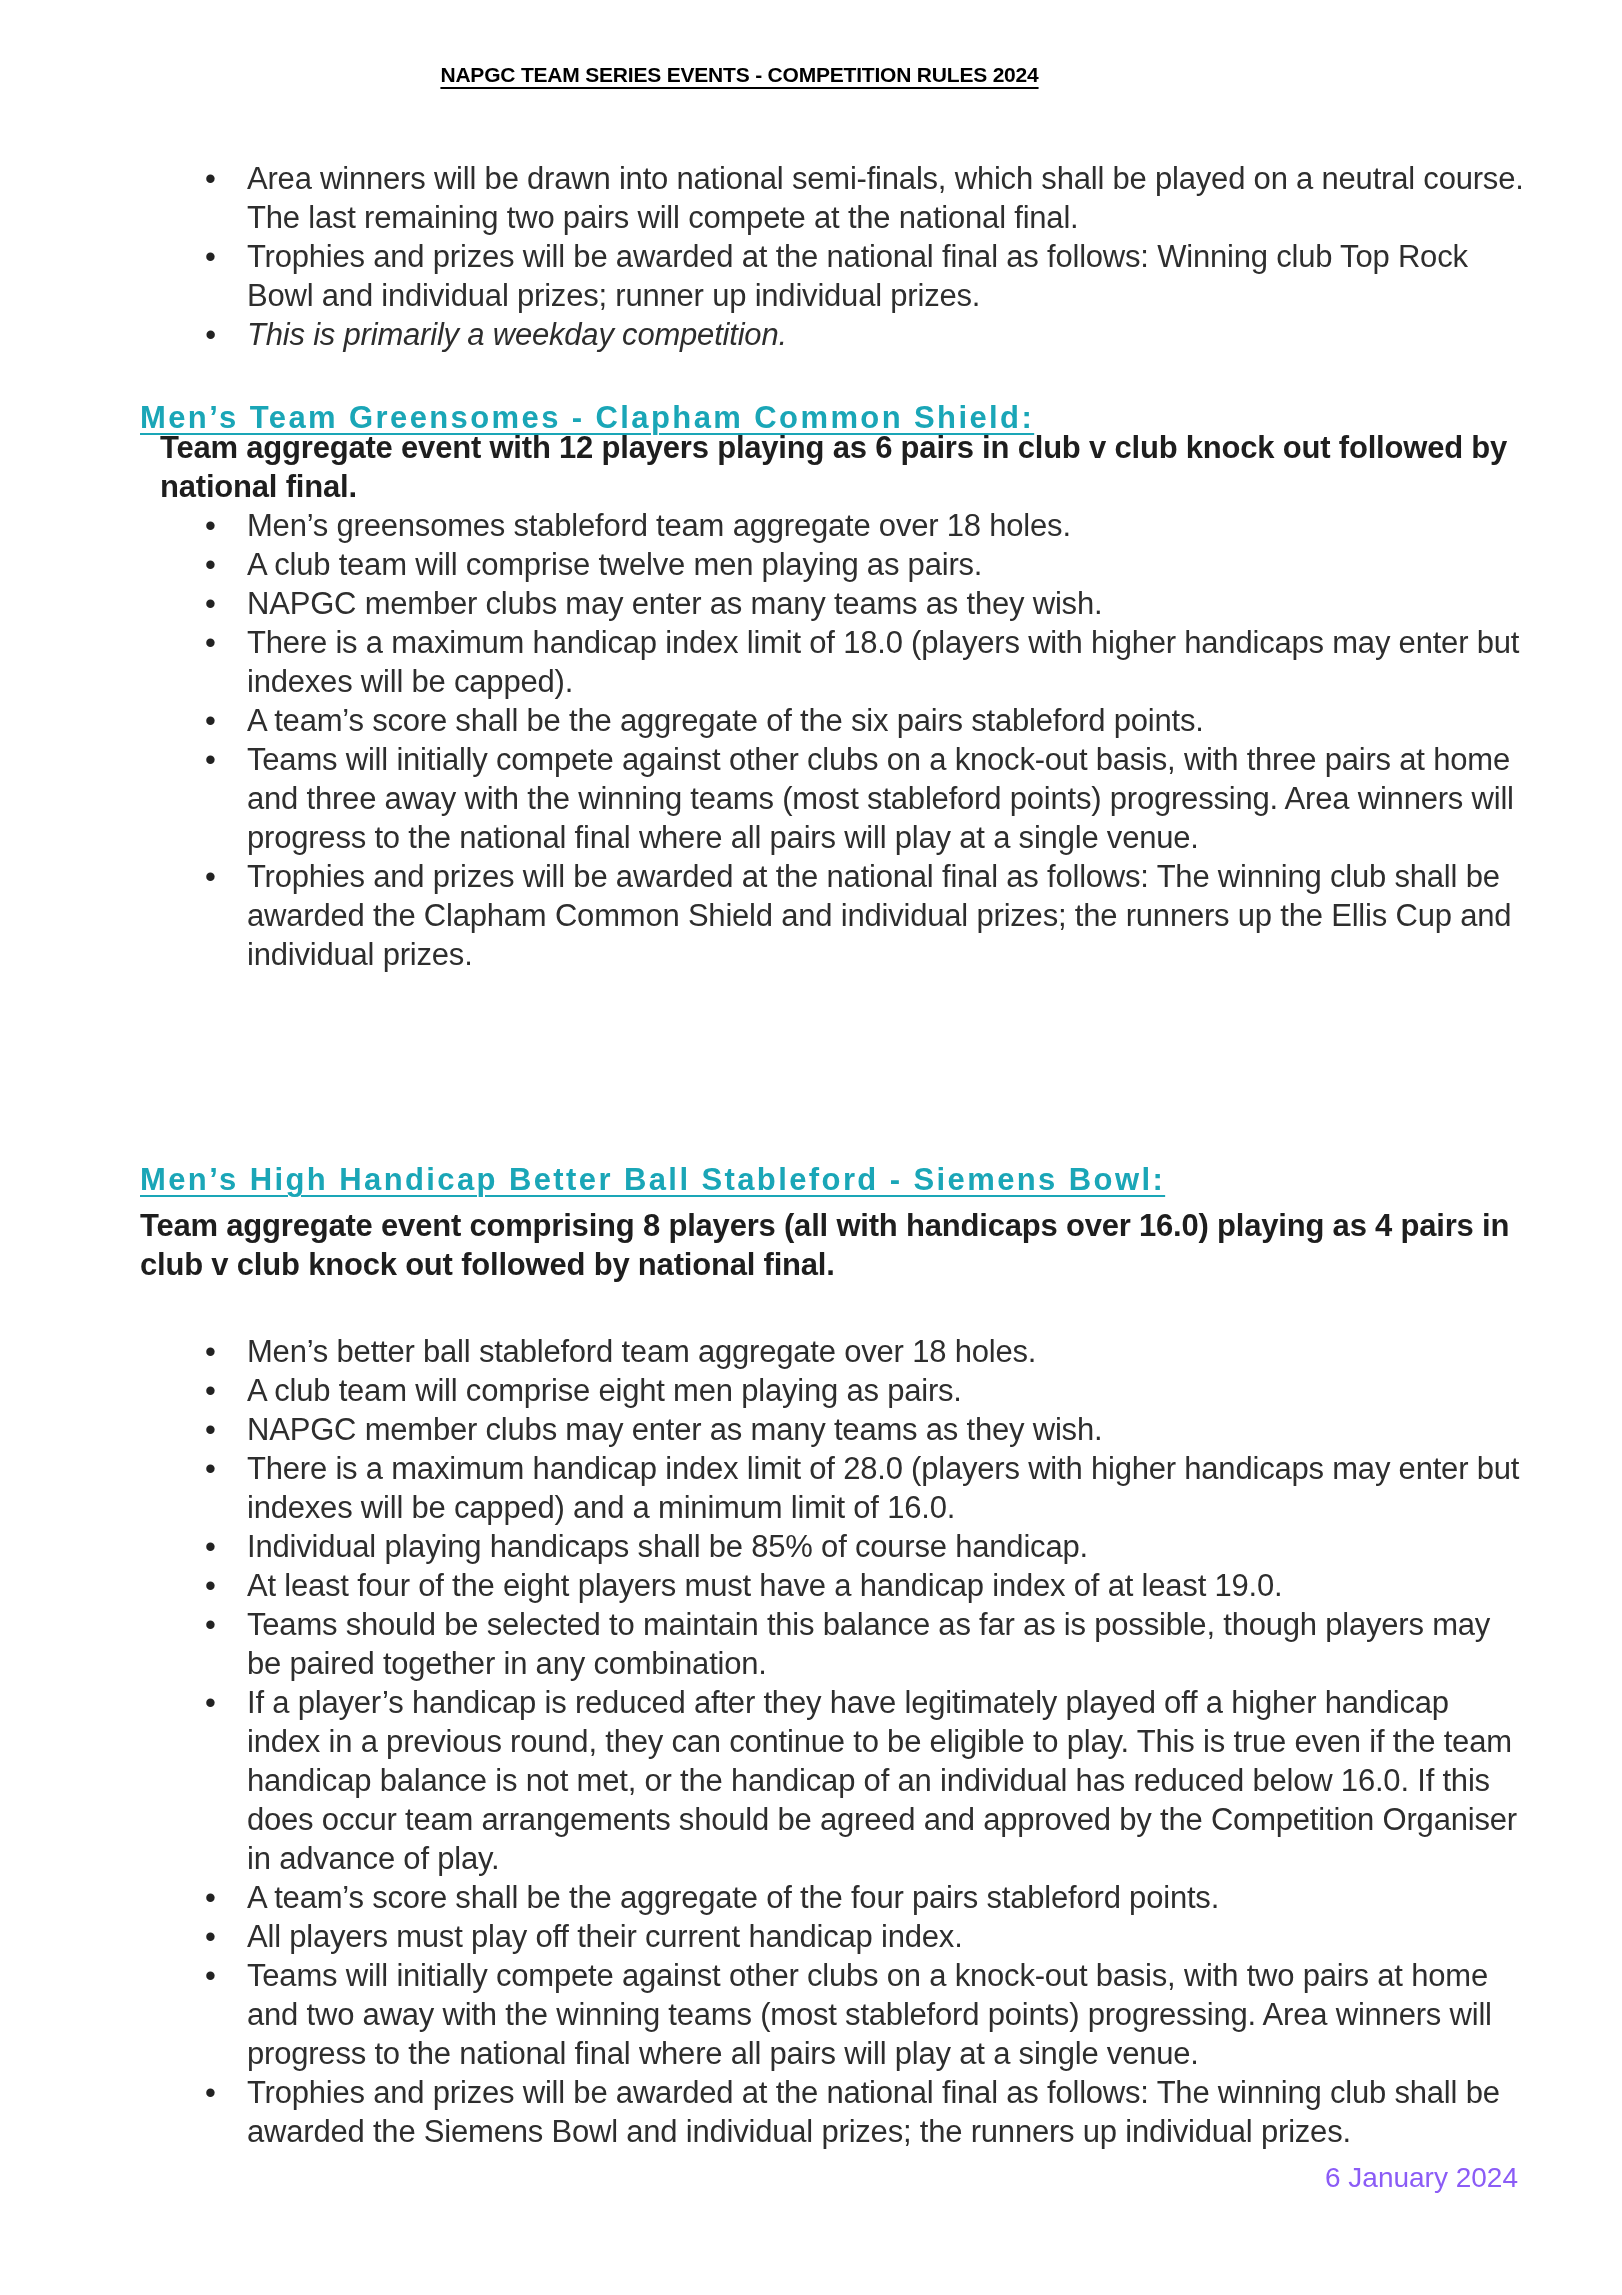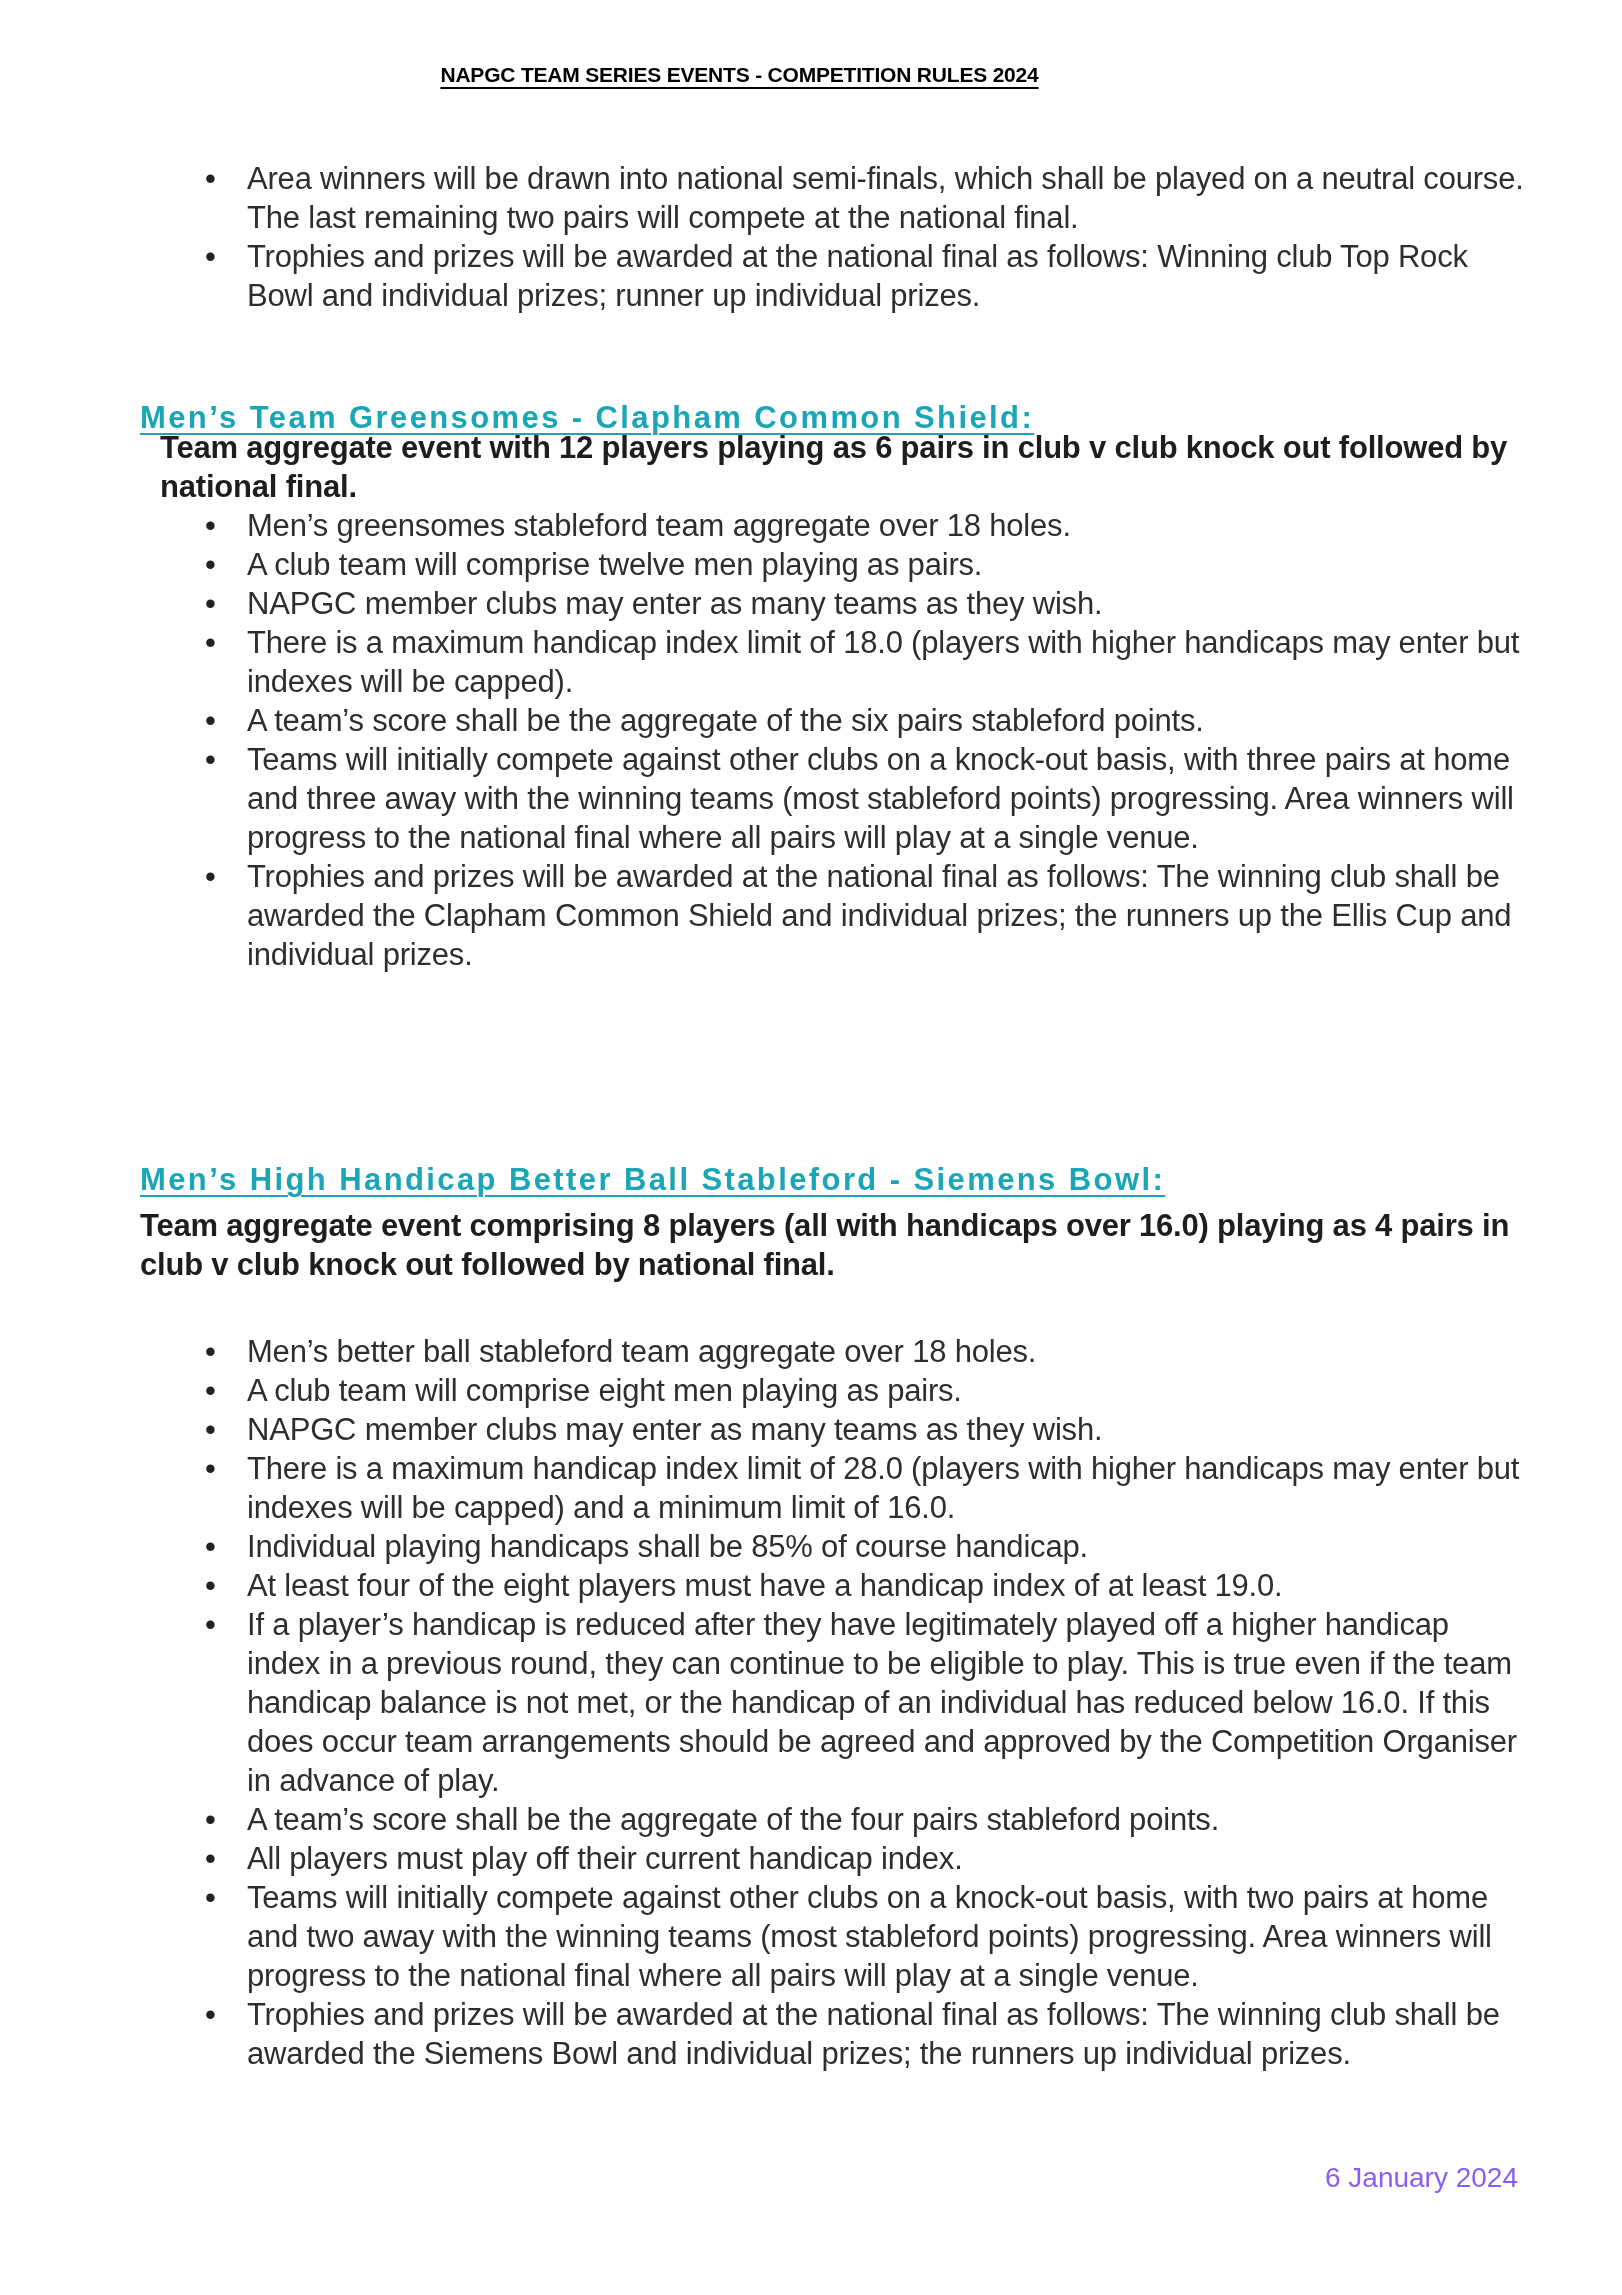--- a/index.html
+++ b/index.html
@@ -25,20 +25,21 @@
 </head>
 <body>
 
 <div class="title">
   <span>NAPGC TEAM SERIES EVENTS - COMPETITION RULES 2024</span>
 </div>
 
 <ul class="bullets" style="top:159px;">
   <li>Area winners will be drawn into national semi-finals, which shall be played on a neutral course. The last remaining two pairs will compete at the national final.</li>
   <li>Trophies and prizes will be awarded at the national final as follows: Winning club Top Rock Bowl and individual prizes; runner up individual prizes.</li>
+  <li class="italic">This is primarily a weekday competition.</li>
 </ul>
 
 <div class="section-heading" style="top:400px;">Men’s Team Greensomes - Clapham Common Shield:</div>
 <div class="section-intro" style="top:428px;margin-left:20px;">Team aggregate event with 12 players playing as 6 pairs in club v club knock out followed by national final.</div>
 <ul class="bullets" style="top:506px;">
   <li>Men’s greensomes stableford team aggregate over 18 holes.</li>
   <li>A club team will comprise twelve men playing as pairs.</li>
   <li>NAPGC member clubs may enter as many teams as they wish.</li>
   <li>There is a maximum handicap index limit of 18.0 (players with higher handicaps may enter but indexes will be capped).</li>
   <li>A team’s score shall be the aggregate of the six pairs stableford points.</li>
@@ -48,20 +49,21 @@
 
 <div class="section-heading" style="top:1162px;">Men’s High Handicap Better Ball Stableford - Siemens Bowl:</div>
 <div class="section-intro" style="top:1206px;">Team aggregate event comprising 8 players (all with handicaps over 16.0) playing as 4 pairs in club v club knock out followed by national final.</div>
 <ul class="bullets" style="top:1284px;margin-top:48px;">
   <li>Men’s better ball stableford team aggregate over 18 holes.</li>
   <li>A club team will comprise eight men playing as pairs.</li>
   <li>NAPGC member clubs may enter as many teams as they wish.</li>
   <li>There is a maximum handicap index limit of 28.0 (players with higher handicaps may enter but indexes will be capped) and a minimum limit of 16.0.</li>
   <li>Individual playing handicaps shall be 85% of course handicap.</li>
   <li>At least four of the eight players must have a handicap index of at least 19.0.</li>
+  <li>Teams should be selected to maintain this balance as far as is possible, though players may be paired together in any combination.</li>
   <li>If a player’s handicap is reduced after they have legitimately played off a higher handicap index in a previous round, they can continue to be eligible to play. This is true even if the team handicap balance is not met, or the handicap of an individual has reduced below 16.0. If this does occur team arrangements should be agreed and approved by the Competition Organiser in advance of play.</li>
   <li>A team’s score shall be the aggregate of the four pairs stableford points.</li>
   <li>All players must play off their current handicap index.</li>
   <li>Teams will initially compete against other clubs on a knock-out basis, with two pairs at home and two away with the winning teams (most stableford points) progressing. Area winners will progress to the national final where all pairs will play at a single venue.</li>
   <li>Trophies and prizes will be awarded at the national final as follows: The winning club shall be awarded the Siemens Bowl and individual prizes; the runners up individual prizes.</li>
 </ul>
 
 <div class="date">6 January 2024</div>
 
 

